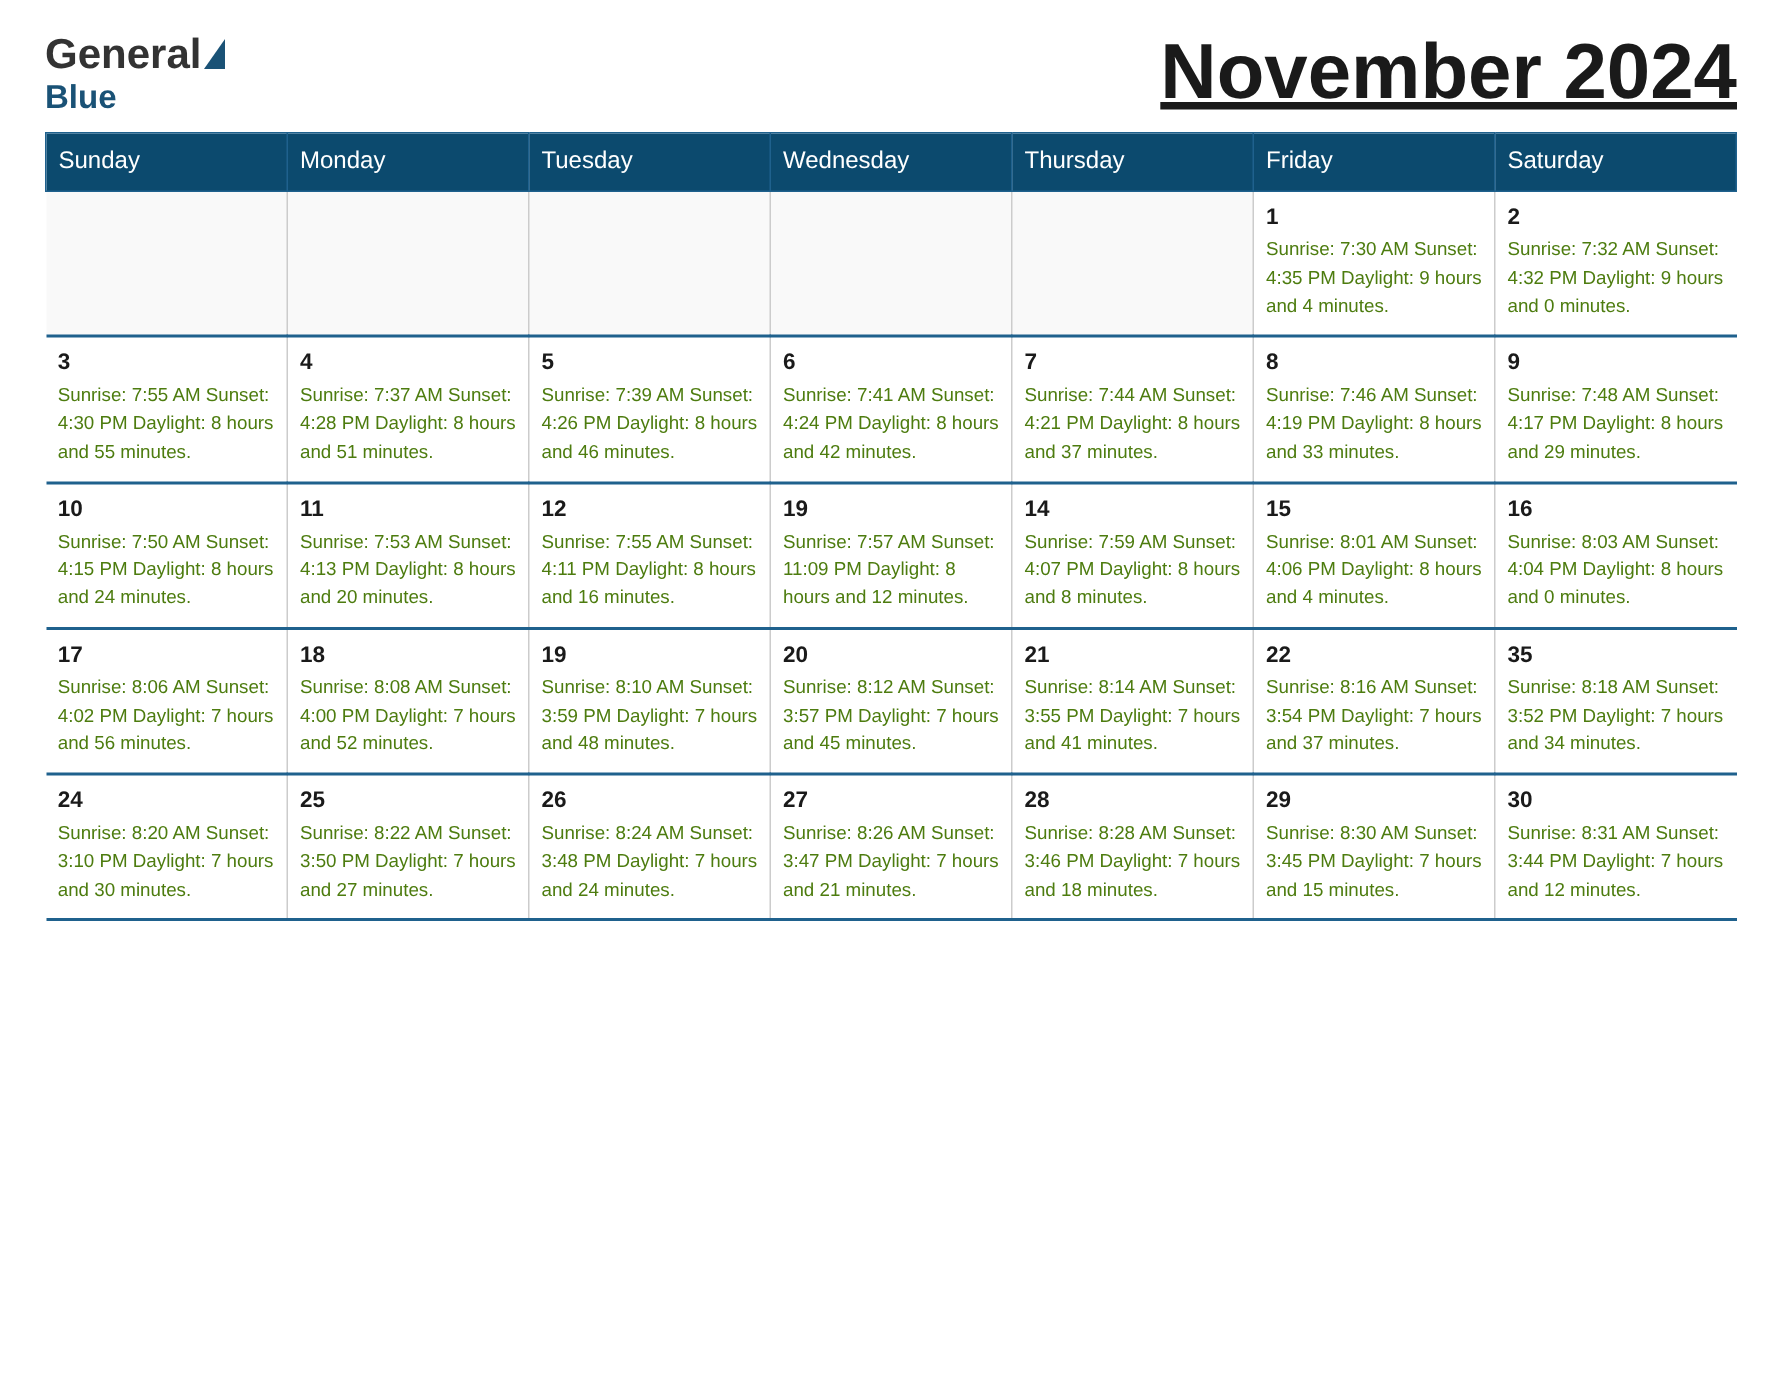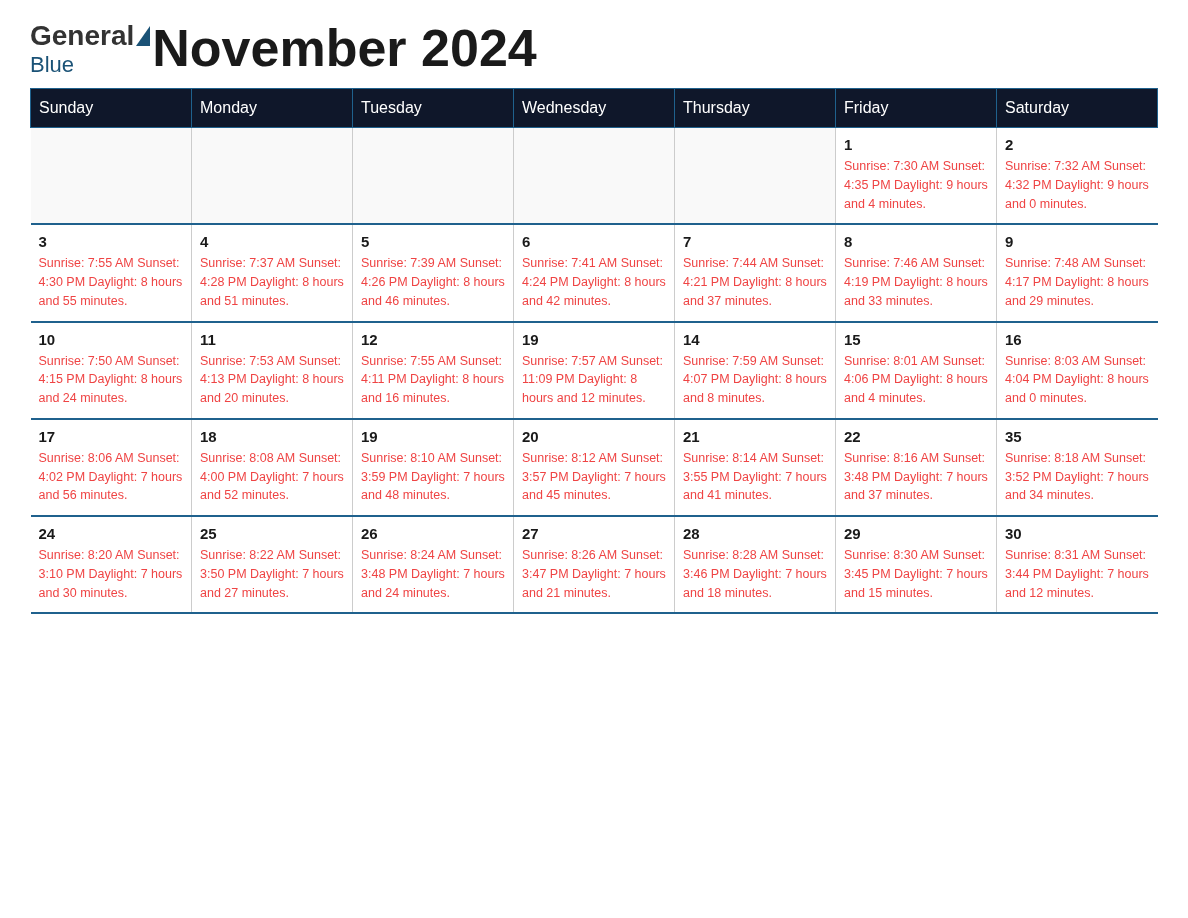--- a/index.html
+++ b/index.html
@@ -5,20 +5,21 @@
     * { box-sizing: border-box; margin: 0; padding: 0; }
     body {
       font-family: Arial, sans-serif;
       background: #fff;
       padding: 20px 30px;
       width: 1188px;
       min-height: 918px;
     }
     .header {
       display: flex;
+      justify-content: space-between;
       align-items: flex-start;
       margin-bottom: 10px;
     }
     .logo {
       display: flex;
       flex-direction: column;
       align-items: flex-start;
     }
     .logo-text {
       display: flex;
@@ -32,44 +33,45 @@
       width: 0;
       height: 0;
       border-left: 14px solid transparent;
       border-bottom: 20px solid #1a5276;
       margin: 0 2px;
       display: inline-block;
     }
     .logo-blue-line {
       color: #1a5276;
       font-size: 22px;
-      font-weight: normal;
+      font-weight: bold;
       margin-top: -2px;
     }
     .title-section {
       text-align: right;
     }
     .main-title {
       font-size: 52px;
       font-weight: bold;
       color: #1a1a1a;
       line-height: 1.1;
+      text-decoration: underline;
     }
     .subtitle {
       font-size: 22px;
       color: #333;
       margin-top: 4px;
     }
     .calendar {
       width: 100%;
       border-collapse: collapse;
       margin-top: 10px;
     }
     .calendar thead tr {
-      background-color: #0f172a;
+      background-color: #0c4a6e;
     }
     .calendar thead th {
       color: #fff;
       padding: 10px 8px;
       text-align: left;
       font-size: 16px;
       font-weight: normal;
       border: 1px solid #1f618d;
     }
     .calendar tbody tr {
@@ -89,21 +91,21 @@
     }
     .day-number {
       font-size: 15px;
       font-weight: bold;
       color: #1a1a1a;
       display: block;
       margin-bottom: 4px;
     }
     .day-info {
       font-size: 12.5px;
-      color: #ef4444;
+      color: #4d7c0f;
       line-height: 1.5;
     }
     .empty-cell {
       background: #f9f9f9;
     }
   </style>
 </head>
 <body>
 
 <div class="header">
@@ -289,21 +291,21 @@
         <td>
           <span class="day-number">21</span>
           <div class="day-info">Sunrise: 8:14 AM
 Sunset: 3:55 PM
 Daylight: 7 hours
 and 41 minutes.</div>
         </td>
         <td>
           <span class="day-number">22</span>
           <div class="day-info">Sunrise: 8:16 AM
-Sunset: 3:48 PM
+Sunset: 3:54 PM
 Daylight: 7 hours
 and 37 minutes.</div>
         </td>
         <td>
           <span class="day-number">35</span>
           <div class="day-info">Sunrise: 8:18 AM
 Sunset: 3:52 PM
 Daylight: 7 hours
 and 34 minutes.</div>
         </td>

